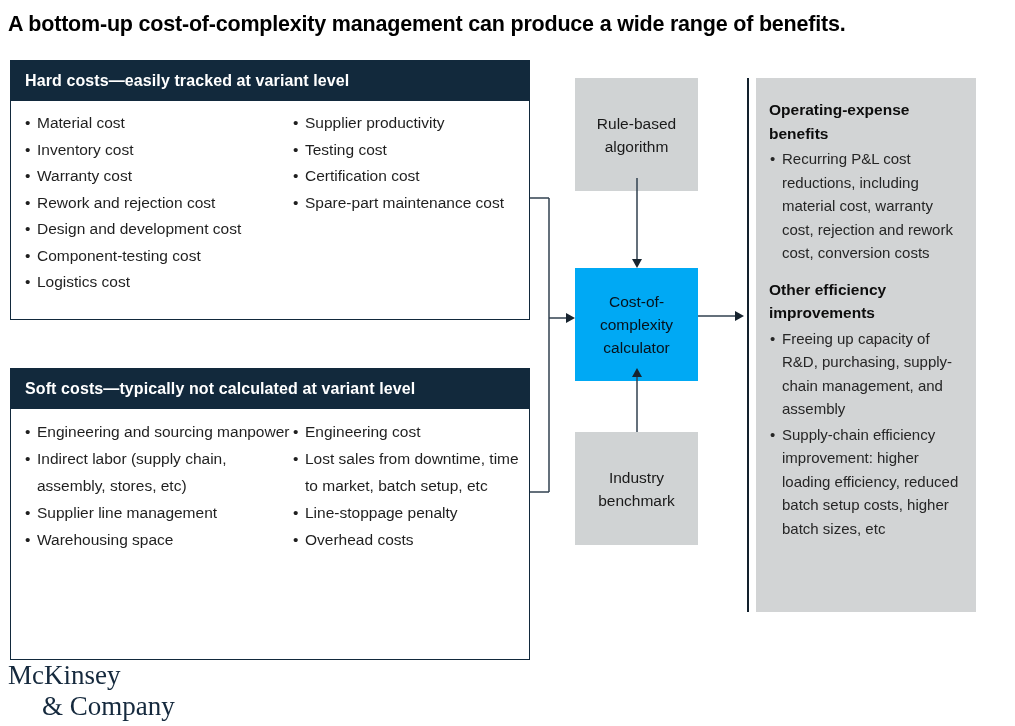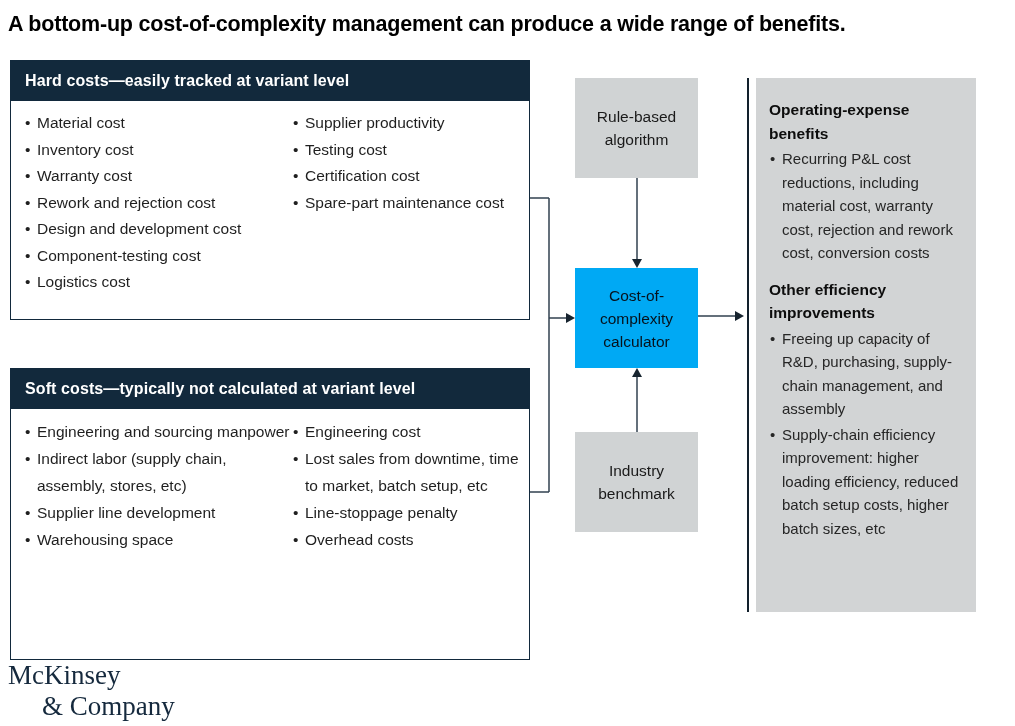--- a/index.html
+++ b/index.html
@@ -45,21 +45,21 @@
   }
   .li::before {
     content: "\2022";
     position: absolute; left: 2px; top: 0;
     color: #1f1f1f;
   }
   #soft-box .li { line-height: 27px; }
 
   
   .flow-box {
-    position: absolute; left: 575px; width: 123px; height: 100px;
+    position: absolute; left: 575px; width: 123px; height: 113px;
     display: flex; align-items: center; justify-content: center;
     text-align: center; font-size: 15.5px; line-height: 23px;
     padding: 6px;
   }
   .flow-gray { background: #d0d3d4; color: #1a1a1a; }
   #rule-box { top: 78px; }
   #calc-box { top: 268px; background: #00a9f4; color: #06121c; }
   #bench-box { top: 432px; }
 
   
@@ -125,21 +125,21 @@
       </ul>
     </div>
   </div>
 
   <div class="cost-box" id="soft-box">
     <div class="hd">Soft costs—typically not calculated at variant level</div>
     <div class="cols">
       <ul class="col c1">
         <li class="li">Engineering and sourcing manpower</li>
         <li class="li">Indirect labor (supply chain, assembly, stores, etc)</li>
-        <li class="li">Supplier line development</li>
+        <li class="li">Supplier line management</li>
         <li class="li">Warehousing space</li>
       </ul>
       <ul class="col c2">
         <li class="li">Engineering cost</li>
         <li class="li">Lost sales from downtime, time to market, batch setup, etc</li>
         <li class="li">Line-stoppage penalty</li>
         <li class="li">Overhead costs</li>
       </ul>
     </div>
   </div>

